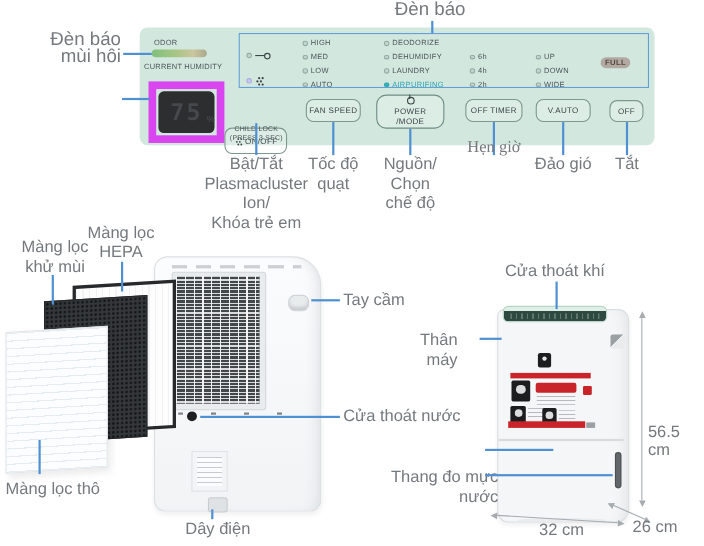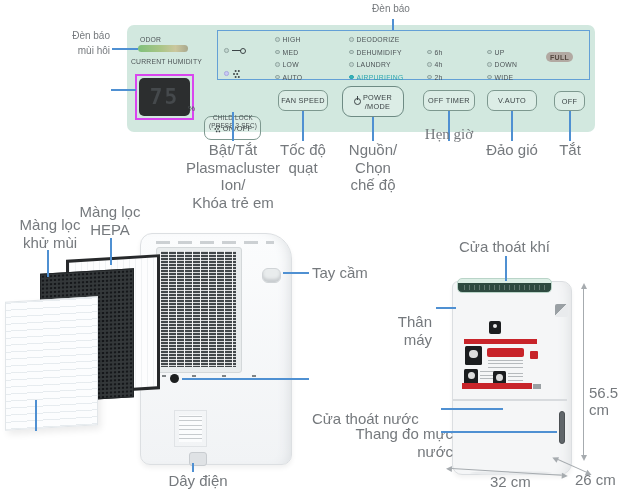--- a/index.html
+++ b/index.html
@@ -1,31 +1,31 @@
 <!DOCTYPE html>
 <html><head>
 <meta charset="utf-8">
 <style>
   html,body{margin:0;padding:0;background:#fff;}
   .stage{position:relative;width:640px;height:496px;background:#fff;overflow:hidden;
          font-family:"Liberation Sans",sans-serif;}
   
-  .cl{position:absolute;color:#75797d;font-size:10px;line-height:14.5px;white-space:pre-line;}
+  .cl{position:absolute;color:#75797d;font-size:17px;line-height:14.5px;white-space:pre-line;}
   .cl.sm{font-size:12.5px;line-height:13px;}
   .cl.lg{font-size:15px;line-height:17.5px;}
   .tr{text-align:right;} .tc{text-align:center;}
   
   .ln{position:absolute;background:#4f90d2;}
   .ln.h{height:1.5px;} .ln.v{width:1.5px;}
   
   .panel{position:absolute;left:127px;top:25px;width:468px;height:107px;background:#d2e8df;border-radius:7px;}
   .ptxt{position:absolute;color:#4e5558;font-size:6.8px;letter-spacing:.2px;}
   .odorbar{position:absolute;left:11px;top:20px;width:50px;height:7px;border-radius:4px;
            background:linear-gradient(90deg,#7fc07b 0%,#a9c586 45%,#cbc79e 75%,#a8a88d 100%);}
-  .lcdbox{position:absolute;left:8px;top:49px;width:55px;height:42px;border:2px solid #d946ef;}
+  .lcdbox{position:absolute;left:8px;top:49px;width:55px;height:42px;border:7px solid #d946ef;}
   .lcd{position:absolute;left:2px;top:2px;right:2px;bottom:2px;background:#2c2e2f;border-radius:5px;
        display:flex;align-items:center;justify-content:center;
        font-family:"DejaVu Sans Mono",monospace;font-weight:bold;font-size:21px;letter-spacing:2px;color:#45494c;}
   .indbox{position:absolute;left:90px;top:5px;width:371px;height:48px;border:1px solid #64a0d6;}
   .irow{position:absolute;display:flex;align-items:center;gap:3px;height:9px;}
   .dot{width:4.5px;height:4.5px;border-radius:50%;background:#c2d6d0;border:1px solid #93a9a3;box-sizing:border-box;flex:0 0 auto;}
   .dot.teal{background:#35b3bb;border-color:#2da6ad;}
   .dot.purple{background:#c9c8f4;border-color:#a9aade;}
   .ilbl{font-size:6.8px;color:#4c5356;letter-spacing:.3px;white-space:nowrap;}
   .ilbl.active{color:#2ea7ae;}
@@ -194,21 +194,21 @@
       <span class="clus" style="transform:scale(.85);"></span>
       <span>ON/OFF</span>
     </div>
     <div class="cap" style="left:66px;top:89px;width:80px;">CHILD LOCK
 (PRESS 3 SEC)</div>
 
     <div class="btn" style="left:151px;top:65px;width:50px;height:21px;">
       <span>FAN SPEED</span>
     </div>
 
-    <div class="btn big" style="left:215px;top:61px;width:62px;height:31px;">
+    <div class="btn big" style="left:215px;top:61px;width:62px;height:31px;flex-direction:column;">
       <span class="pwr"></span>
       <span style="text-align:center;line-height:9px;"><span>POWER</span><br><span>/MODE</span></span>
     </div>
 
     <div class="btn" style="left:296px;top:65px;width:52px;height:21px;text-align:right;">
       <span>OFF TIMER</span>
     </div>
     <div class="btn" style="left:360px;top:65px;width:50px;height:21px;">
       <span>V.AUTO</span>
     </div>
@@ -263,26 +263,27 @@
   <div class="filter coarse"></div>
 
   <div class="cl lg tc" style="left:8px;top:216px;width:84px;">Màng lọc
 khử mùi</div>
   <div class="ln v" style="left:47px;top:250px;height:27px;"></div>
 
   <div class="cl lg tc" style="left:75px;top:203px;width:70px;">Màng lọc
 HEPA</div>
   <div class="ln v" style="left:110px;top:238px;height:27px;"></div>
 
+  <div class="cl lg tc" style="left:0px;top:436px;width:96px;">Màng lọc thô</div>
   <div class="ln v" style="left:35px;top:400px;height:31px;"></div>
 
   <div class="cl lg" style="left:312px;top:264px;width:70px;">Tay cầm</div>
   <div class="ln h" style="left:283px;top:272px;width:26px;"></div>
 
-  <div class="cl lg" style="left:312px;top:370px;width:110px;margin-top:40px;">Cửa thoát nước</div>
+  <div class="cl lg" style="left:312px;top:370px;width:110px;">Cửa thoát nước</div>
   <div class="ln h" style="left:182px;top:378px;width:127px;"></div>
 
   <div class="cl lg tc" style="left:163px;top:472px;width:70px;">Dây điện</div>
   <div class="ln v" style="left:192px;top:463px;height:9px;"></div>
 
   <div class="funit">
     <div class="fbody"></div>
     <div class="vent"></div>
     <div class="notch"></div>
     <div class="logo"></div>
@@ -298,21 +299,21 @@
     <div class="rsq" style="left:10px;top:105px;width:70px;height:6px;"></div>
     <div style="position:absolute;left:81px;top:106px;width:8px;height:5px;background:#9aa0a3;"></div>
     <div class="seam"></div>
     <div class="gauge"></div>
     <div class="fshadow"></div>
   </div>
 
   <div class="cl lg tc" style="left:452px;top:238px;width:105px;">Cửa thoát khí</div>
   <div class="ln v" style="left:505px;top:256px;height:25px;"></div>
 
-  <div class="cl lg tr" style="left:368px;top:301px;width:64px;margin-top:12px;">Thân máy</div>
+  <div class="cl lg tr" style="left:352px;top:301px;width:64px;">Thân máy</div>
   <div class="ln h" style="left:436px;top:307px;width:20px;"></div>
 
   <div class="ln h" style="left:441px;top:408px;width:62px;"></div>
 
   <div class="cl lg tr" style="left:317px;top:425px;width:136px;">Thang đo mực nước</div>
   <div class="ln h" style="left:441px;top:431px;width:116px;"></div>
 
   <div class="dim v" style="left:583px;top:289px;height:166px;"></div>
   <div class="dimlbl" style="left:589px;top:384px;width:52px;">56.5 cm</div>
 

